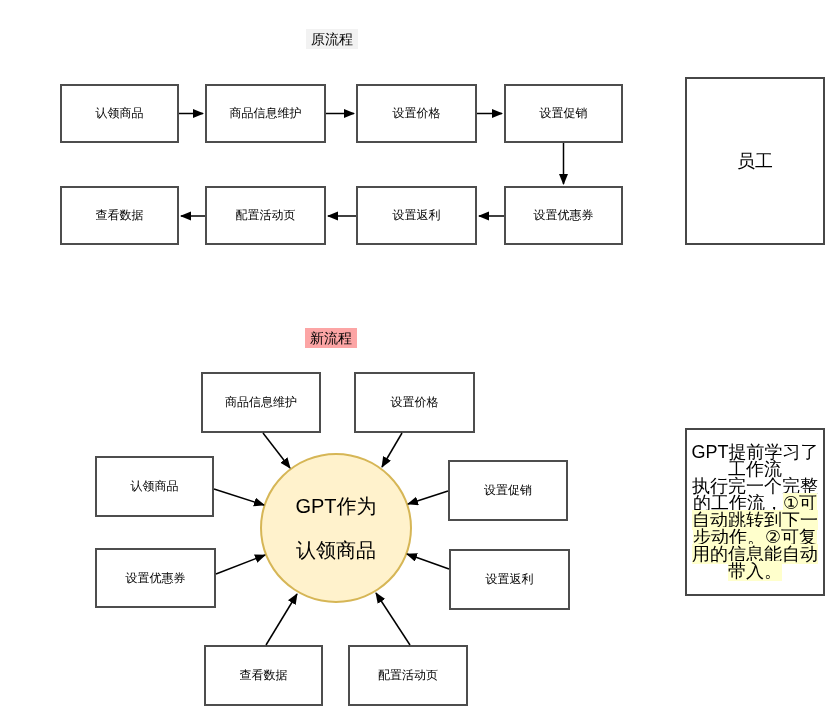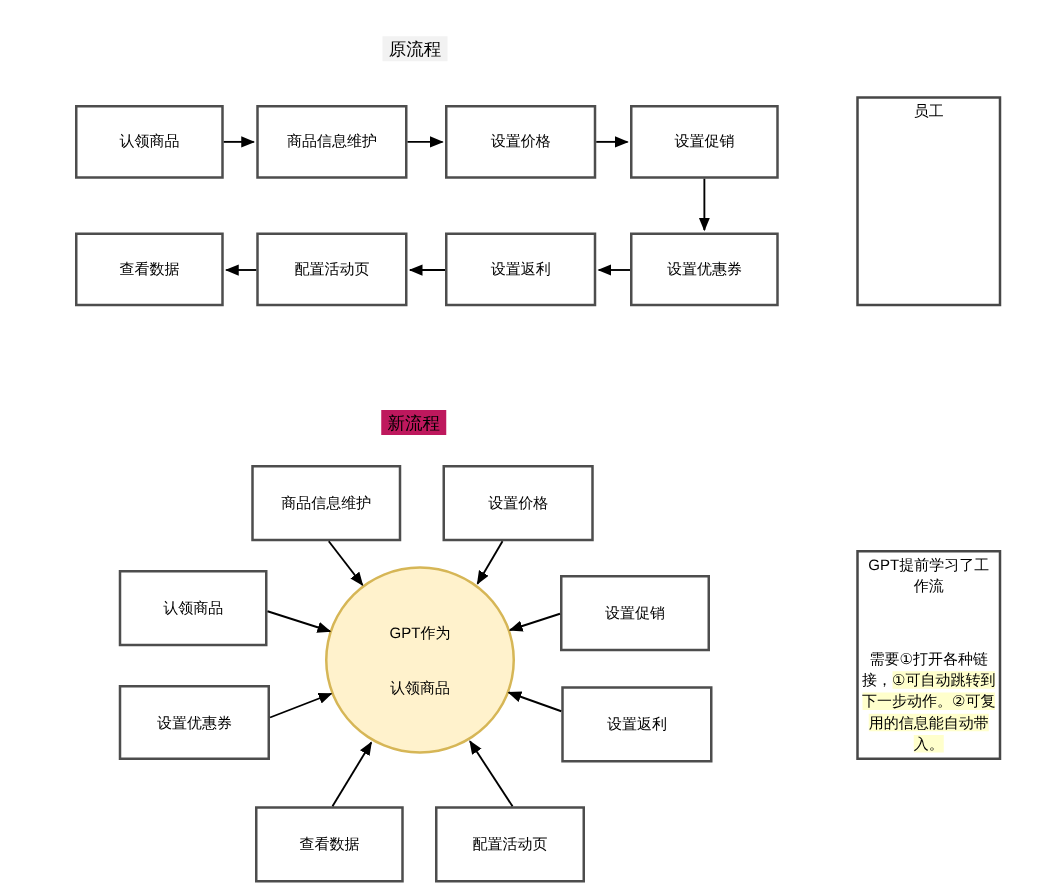--- a/index.html
+++ b/index.html
@@ -6,39 +6,39 @@
   #canvas {
     position:relative; width:839px; height:715px; background:#ffffff;
     font-family:"Liberation Sans","DejaVu Sans",sans-serif; color:#000;
     overflow:hidden;
   }
   .slabel {
     position:absolute; font-size:14px; line-height:20px; padding:0 5px;
     text-align:center; white-space:nowrap;
   }
   .slabel.gray   { background:#f2f2f2; }
-  .slabel.yellow { background:#be185d; }
+  .slabel.yellow { background:#fca5a5; }
   .fbox {
     position:absolute; box-sizing:border-box; background:#ffffff;
     border:2px solid #4d4d4d; display:flex; align-items:center;
     justify-content:center; font-size:12px; text-align:center;
   }
   .note {
-    position:absolute; box-sizing:border-box; width:116px; height:168px;
+    position:absolute; box-sizing:border-box; width:140px; height:168px;
     background:#ffffff; border:2px solid #474747; display:flex;
-    flex-direction:column; justify-content:space-between; text-align:center;
-    font-size:12px; line-height:17px; padding:2px;
+    flex-direction:column; justify-content:center; text-align:center;
+    font-size:18px; line-height:17px; padding:2px;
   }
   .note .hl-gray   { background:#e8e8e8; }
   .note .hl-yellow { background:#ffffcc;margin-top:12px; }
   .ellipse {
     position:absolute; left:260px; top:453px; width:152px; height:150px;
     box-sizing:border-box; border-radius:50%; background:#fff2cc;
     border:2px solid #d6b656; display:flex; flex-direction:column;
-    align-items:center; justify-content:center; font-size:12px;
+    align-items:center; justify-content:center; font-size:20px;
     line-height:19px; text-align:center;gap:25px;
   }
   svg.arrows { position:absolute; left:0; top:0; z-index:5; pointer-events:none; }
   .fbox, .note, .slabel, .ellipse { z-index:2; }
 </style>
 </head>
 <body>
 
 <div id="canvas">
 
@@ -126,18 +126,18 @@
   </div>
   <div class="fbox" style="left:348px; top:645px; width:120px; height:61px;">
     <span>配置活动页</span>
   </div>
 
   <div class="ellipse">
     <div>GPT作为</div>
     <div>认领商品</div>
   </div>
 
-  <div class="note" style="left:685px; top:440px;">
+  <div class="note" style="left:685px; top:428px;">
     <div>GPT提前学习了工作流</div>
-    <div><span>需要①打开各种链接，</span><span class="hl-yellow">①可自动跳转到下一步动作。②可复用的信息能自动带入。</span></div>
+    <div><span>执行完一个完整的工作流，</span><span class="hl-yellow">①可自动跳转到下一步动作。②可复用的信息能自动带入。</span></div>
   </div>
 
 </div>
 
 </body></html>

